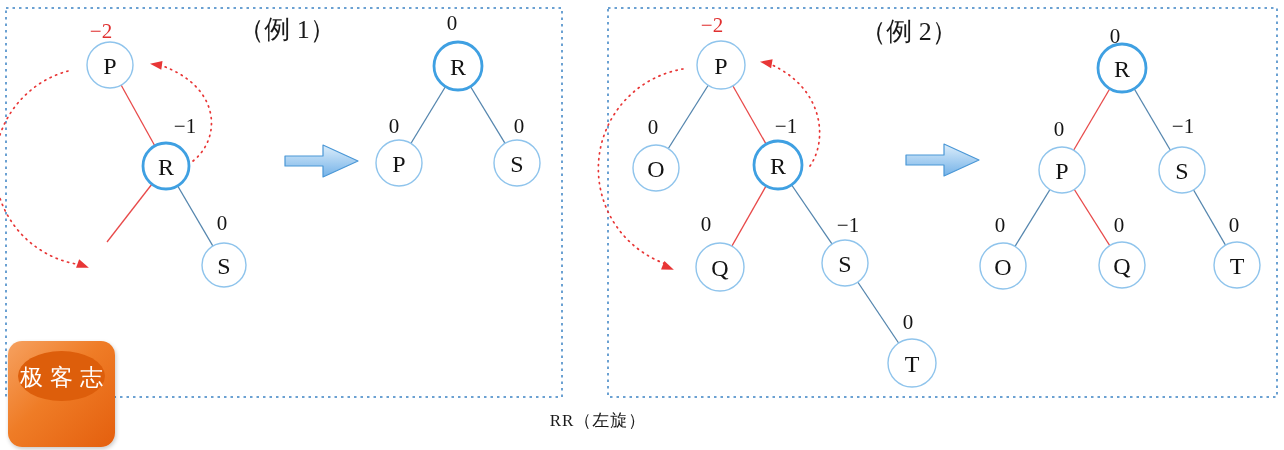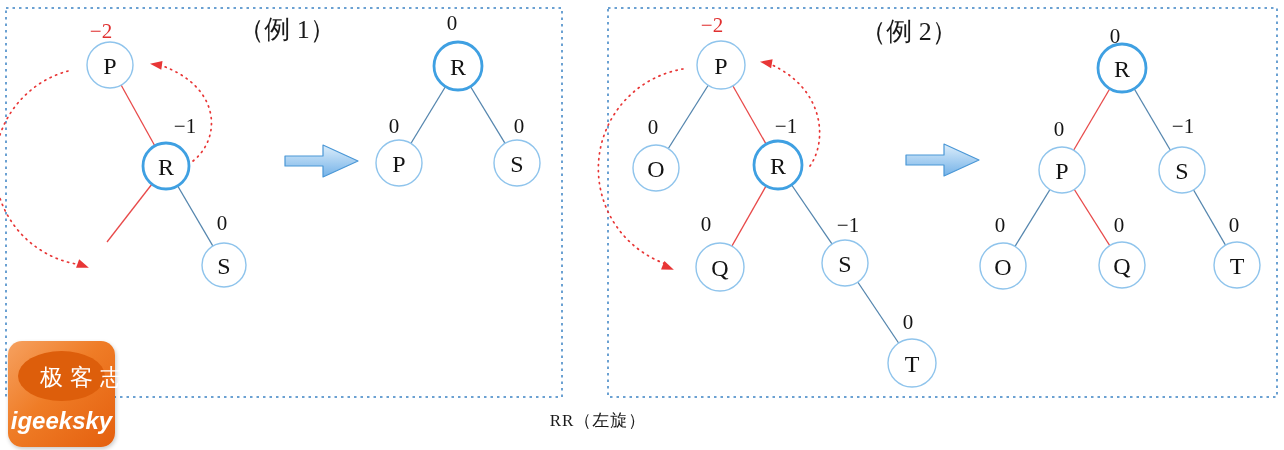--- a/index.html
+++ b/index.html
@@ -21,21 +21,20 @@
     box-shadow:1px 2px 4px rgba(0,0,0,0.22);
   }
   #logo .ellipse{
     position:absolute;left:10px;top:10px;width:87px;height:50px;border-radius:50%;
     background:#dd5e0b;
   }
   #logo .cn{
     position:absolute;left:0;top:21px;width:100%;text-align:center;color:#ffffff;
     font-size:23px;letter-spacing:7px;text-indent:7px;
     font-family:"Liberation Serif",serif;
-    margin-left:20px;
   }
   #logo .en{
     position:absolute;left:0;top:66px;width:100%;text-align:center;color:#ffffff;
     font-size:24px;font-weight:bold;font-style:italic;
     font-family:"Liberation Sans",sans-serif;
   }
 </style>
 </head>
 <body>
 
@@ -177,14 +176,13 @@
           </g>
         </g>
       </g>
     </svg></div>
 
 <div id="caption">RR（左旋）</div>
 
 <div id="logo">
   <div class="ellipse"></div>
   <div class="cn">极客志</div>
-  <div class="en">igeeksky</div>
 </div>
 
 </body></html>

